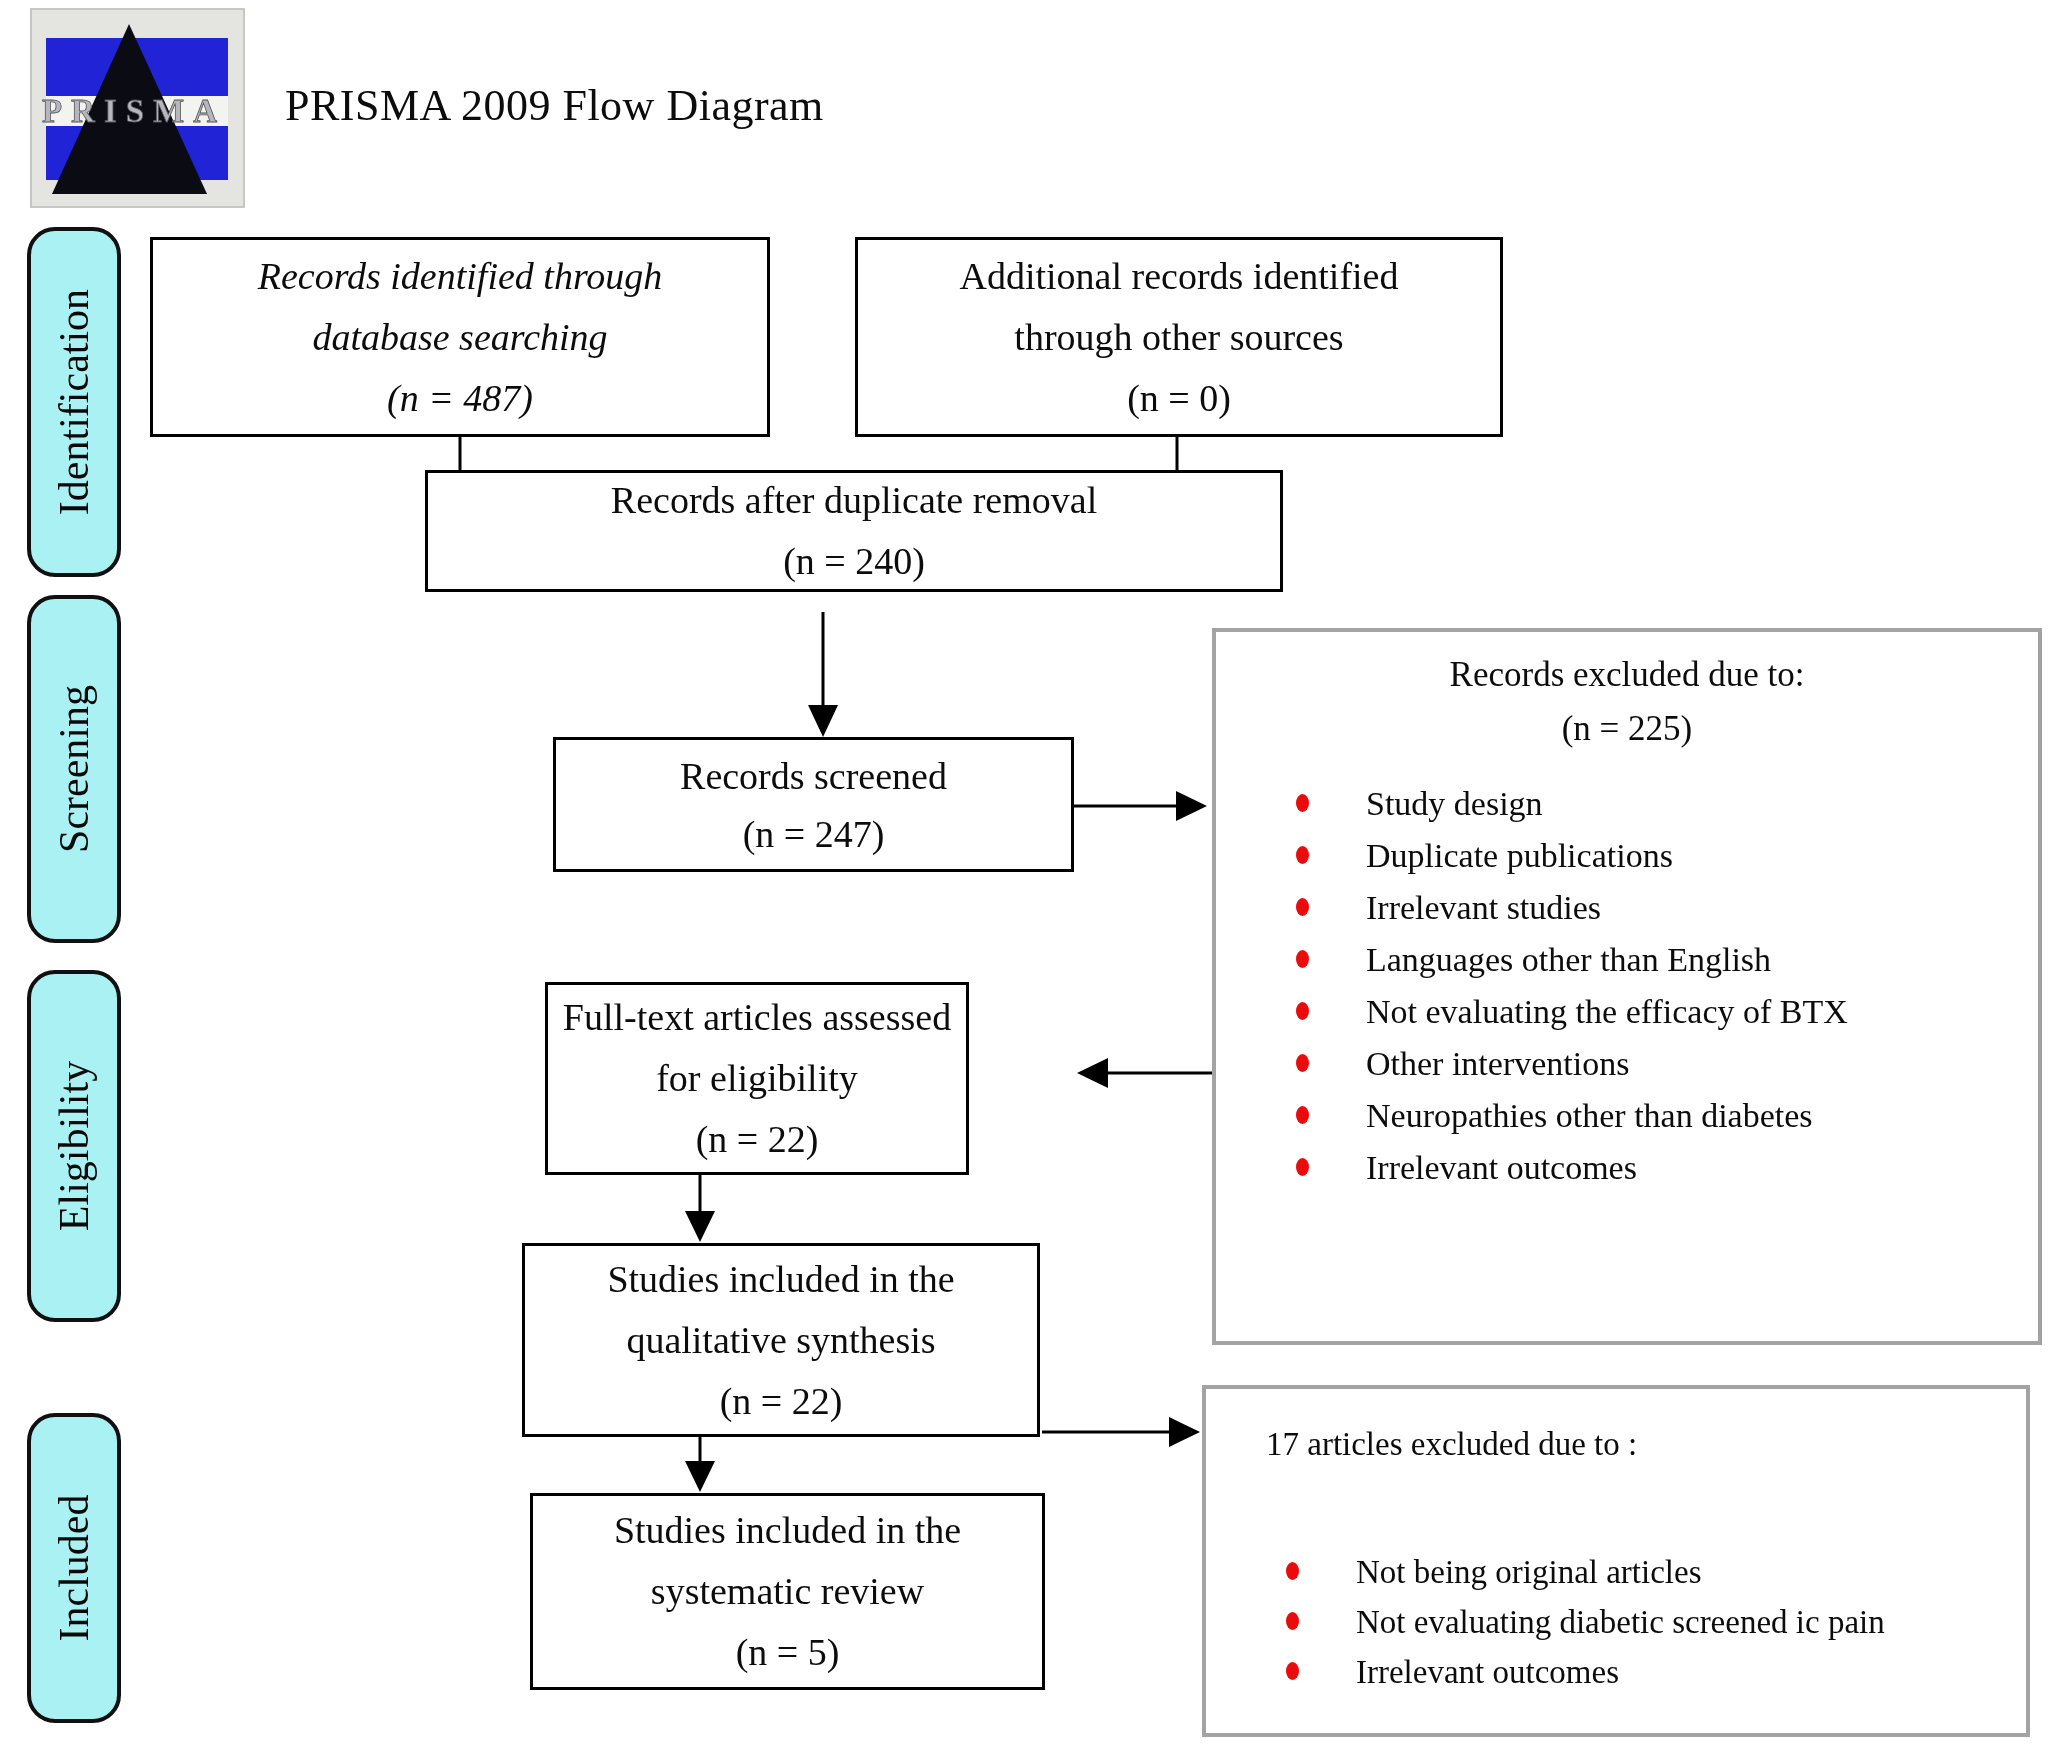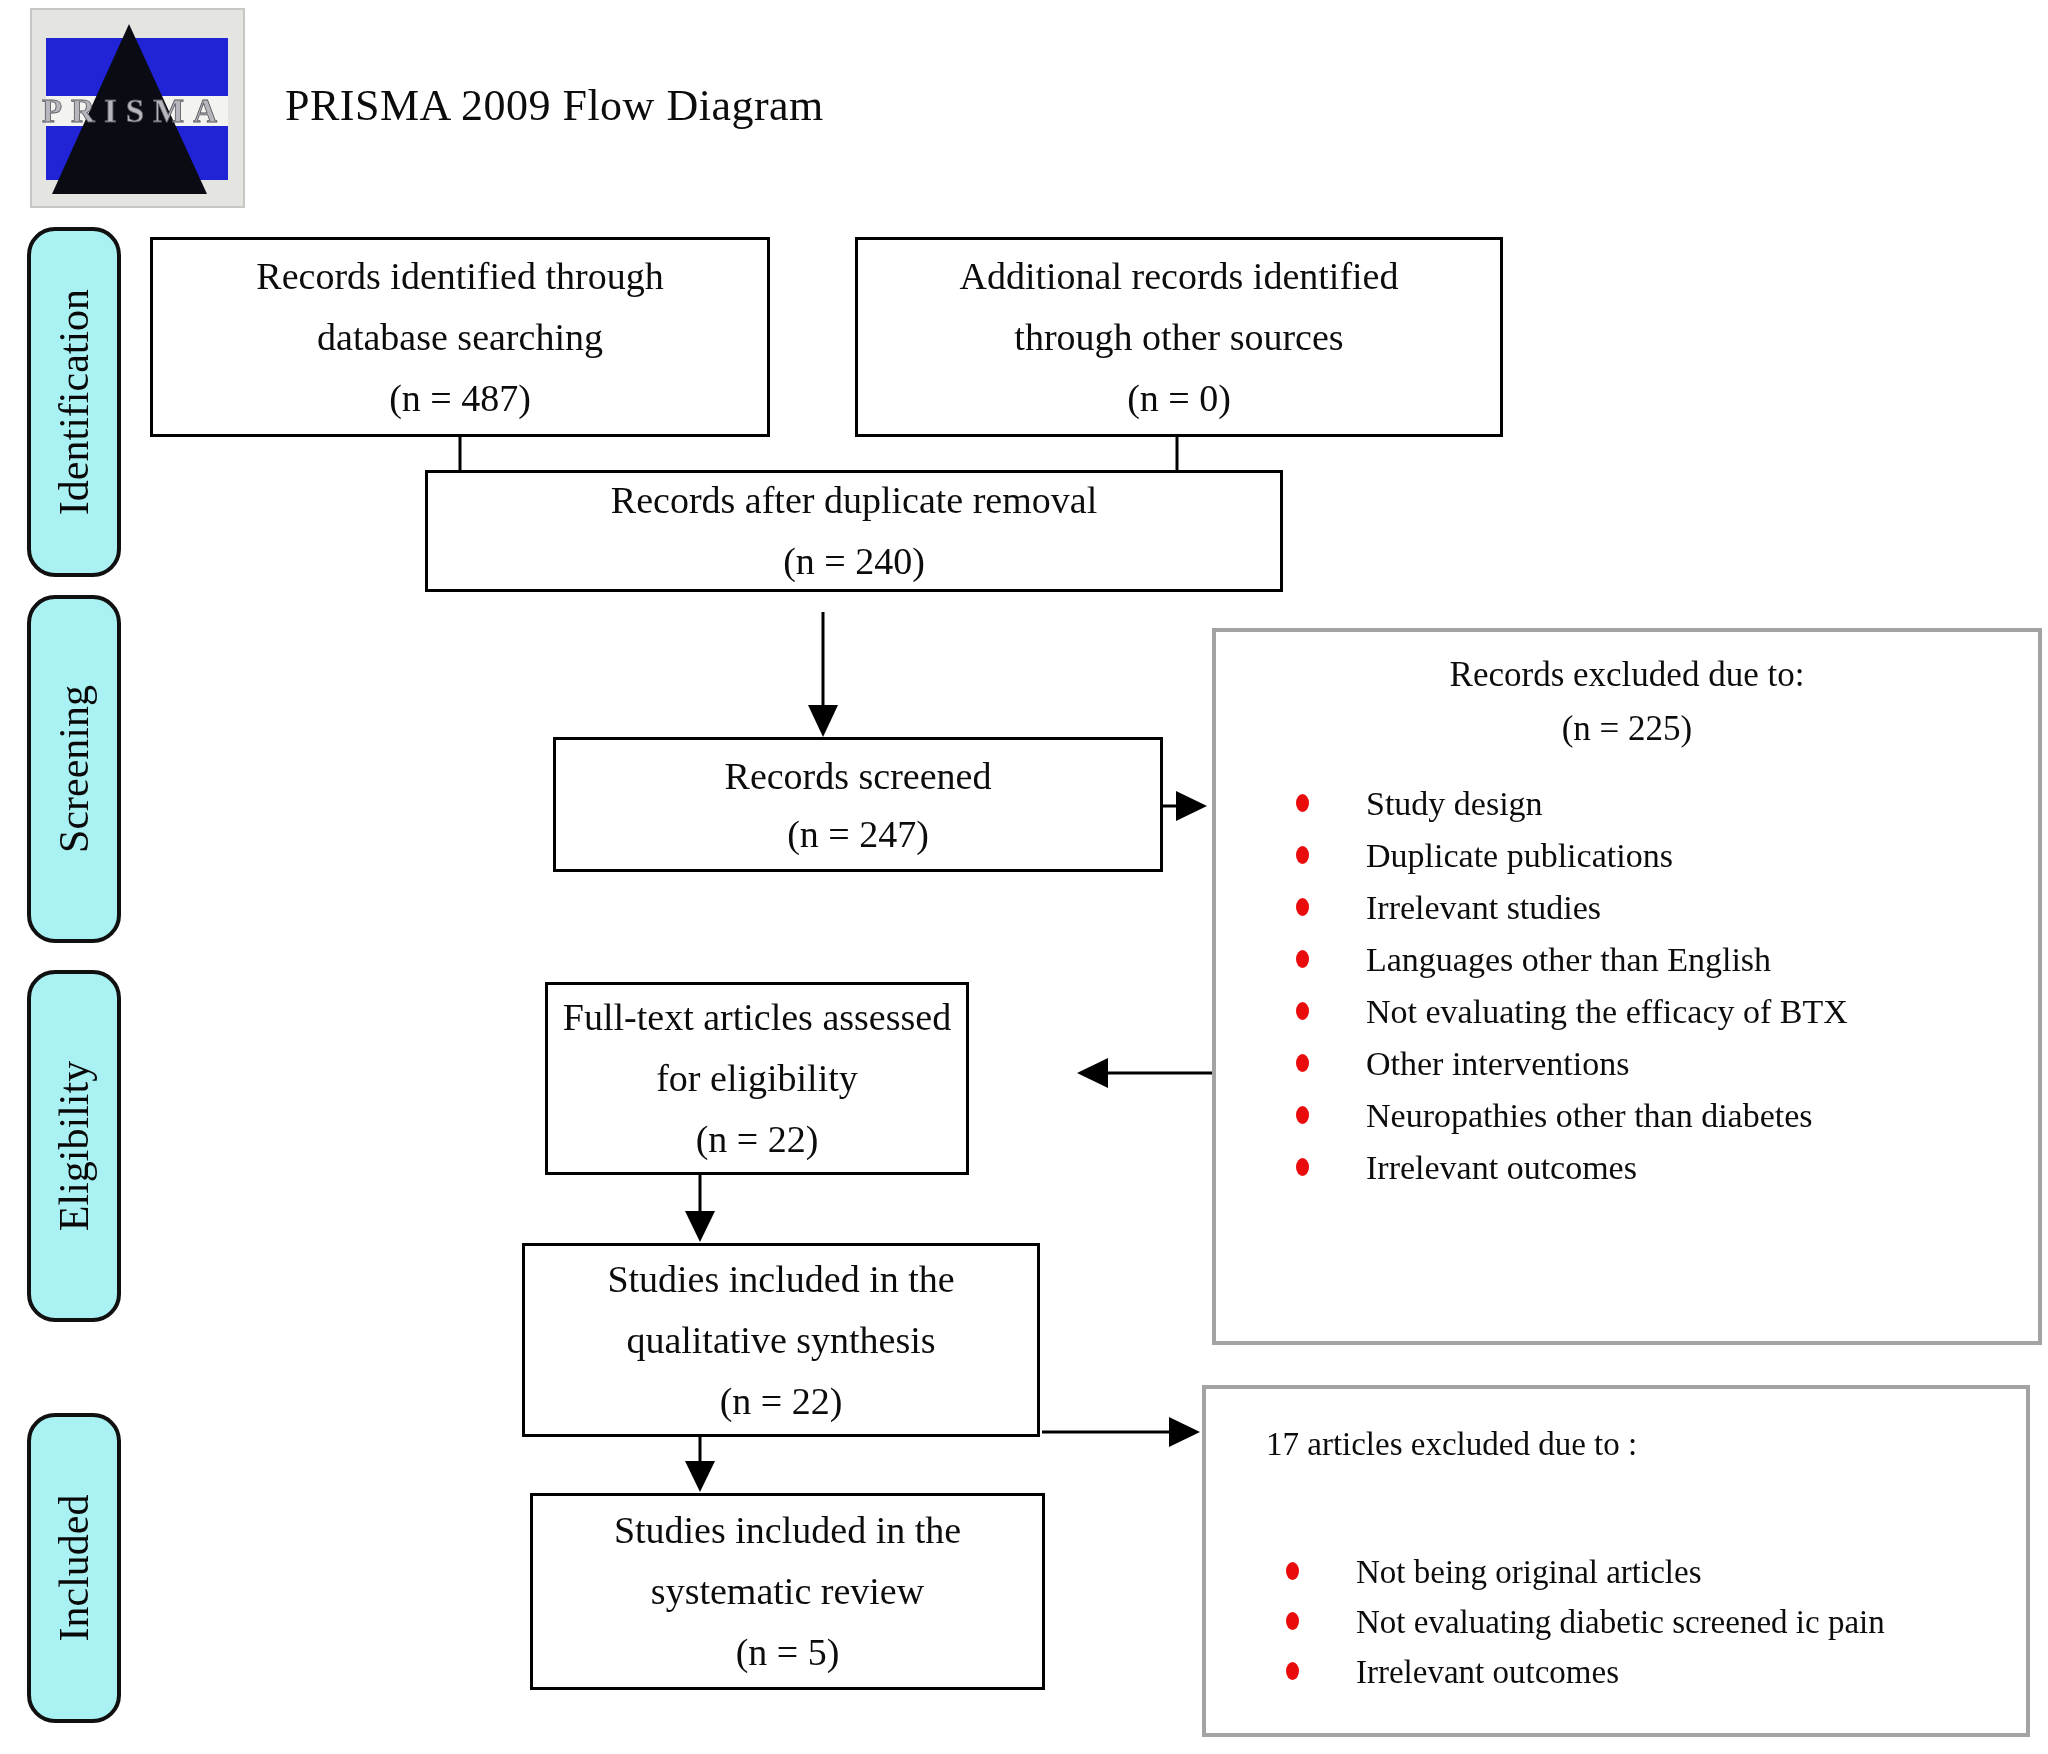--- a/index.html
+++ b/index.html
@@ -92,38 +92,38 @@
   <div class="stage" style="top:595px;height:348px;">
     <span>Screening</span>
   </div>
   <div class="stage" style="top:970px;height:352px;">
     <span>Eligibility</span>
   </div>
   <div class="stage" style="top:1413px;height:310px;">
     <span>Included</span>
   </div>
 
-  <div class="box" style="left:150px;top:237px;width:620px;height:200px;">
+  <div class="box" style="left:150px;top:237px;width:620px;height:200px;font-style:italic;">
     <div>Records identified through</div>
     <div>database searching</div>
     <div>(n = 487)</div>
   </div>
 
   <div class="box" style="left:855px;top:237px;width:648px;height:200px;">
     <div>Additional records identified</div>
     <div>through other sources</div>
     <div>(n = 0)</div>
   </div>
 
   <div class="box" style="left:425px;top:470px;width:858px;height:122px;">
     <div>Records after duplicate removal</div>
     <div>(n = 240)</div>
   </div>
 
-  <div class="box" style="left:553px;top:737px;width:610px;height:135px;line-height:58px;">
+  <div class="box" style="left:553px;top:737px;width:521px;height:135px;line-height:58px;">
     <div>Records screened</div>
     <div>(n = 247)</div>
   </div>
 
   <div class="box" style="left:545px;top:982px;width:424px;height:193px;">
     <div>Full-text articles assessed</div>
     <div>for eligibility</div>
     <div>(n = 22)</div>
   </div>
 

